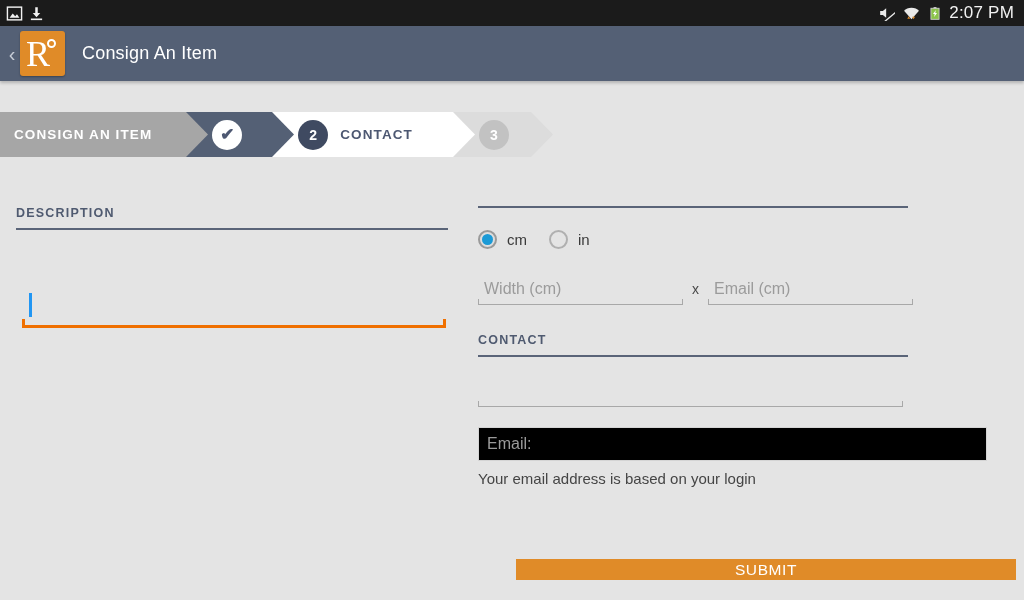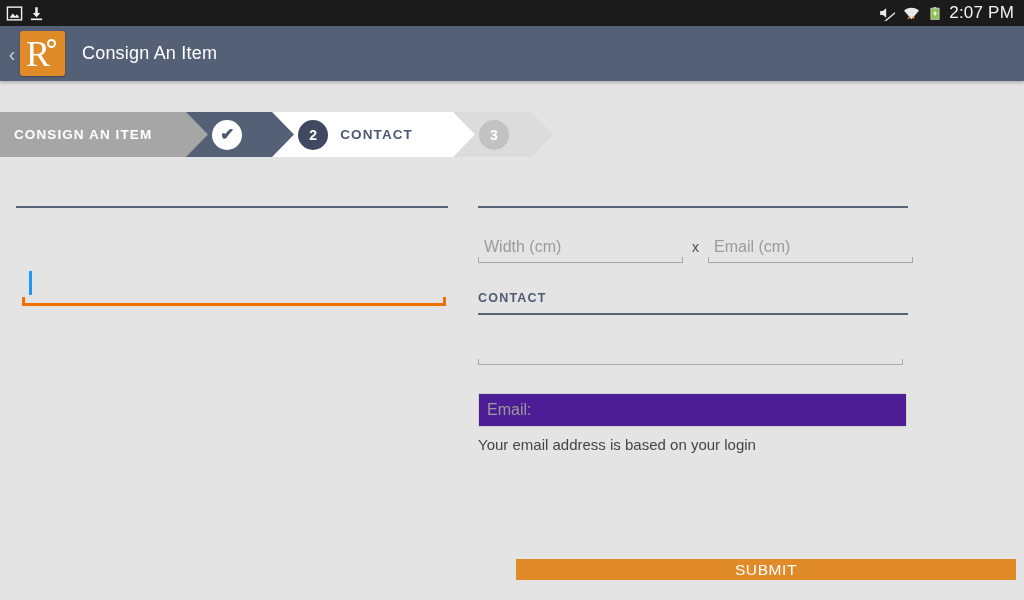--- a/index.html
+++ b/index.html
@@ -139,21 +139,21 @@
   }
   .dims-row { display: flex; align-items: flex-end; margin-top: 23px; }
   .dims-row .et { flex: none; }
   .et-w { width: 205px; }
   .et-h { width: 205px; }
   .xsep { font-size: 14px; color: #4a4a4a; margin: 0 9px 8px 9px; }
 
   .contact-et { margin-top: 18px; width: 425px; }
 
   .email-box {
-    margin-top: 28px; width: 429px; height: 34px; background: #4c1d95;
+    margin-top: 20px; width: 509px; height: 34px; background: #000000;
     border: 1px solid #d4d4d4; display: flex; align-items: center;
   }
   .email-ph { font-size: 16px; color: #9b9b9b; padding-left: 8px; }
   .email-note { margin-top: 9px; font-size: 15px; color: #454545; }
 
   
   .submit {
     position: absolute; left: 516px; top: 559px; width: 500px; height: 21px;
     background: #e08b28; border: 0; color: #ffffff;
     font-size: 15.5px; letter-spacing: .6px;
@@ -251,32 +251,41 @@
         <span class="circle next">3</span>
       </div>
       <svg class="arrow" viewBox="0 0 22 45" preserveAspectRatio="none">
         <path d="M0,0 L22,22.5 L0,45 Z" fill="#dcdcdc"></path>
       </svg>
     </div>
 
   </div>
 
   <div class="col-left">
+    <div class="sec-head">DESCRIPTION</div>
     <div class="sec-rule"></div>
     <div class="desc-wrap">
       <span class="caret"></span>
       <span class="desc-underline"></span>
     </div>
   </div>
 
   <div class="col-right">
 
     <div>
       <div class="sec-rule"></div>
 
+      <div class="radio-row">
+        <span class="radio on">
+          <span class="dot"></span>
+        </span>
+        <span class="radio-label">cm</span>
+        <span class="radio off"></span>
+        <span class="radio-label">in</span>
+      </div>
 
       <div class="dims-row">
         <span class="et et-w">
           <span class="et-ph">Width (cm)</span>
           <span class="et-line"></span>
         </span>
         <span class="xsep">x</span>
         <span class="et et-h">
           <span class="et-ph">Email (cm)</span>
           <span class="et-line"></span>

